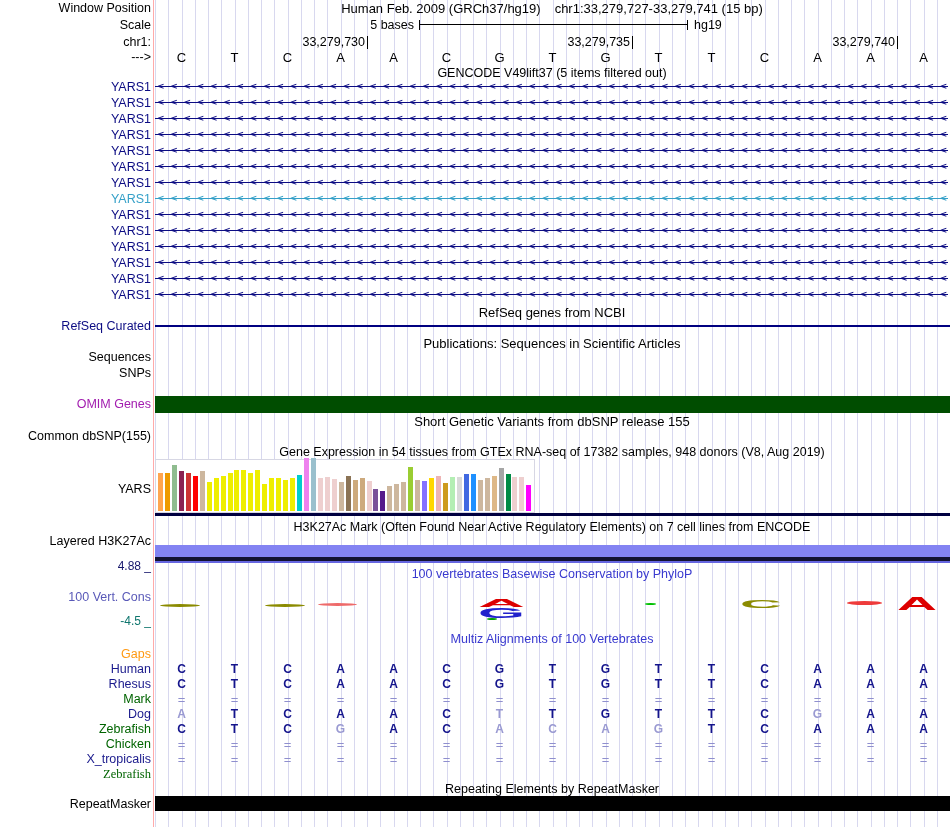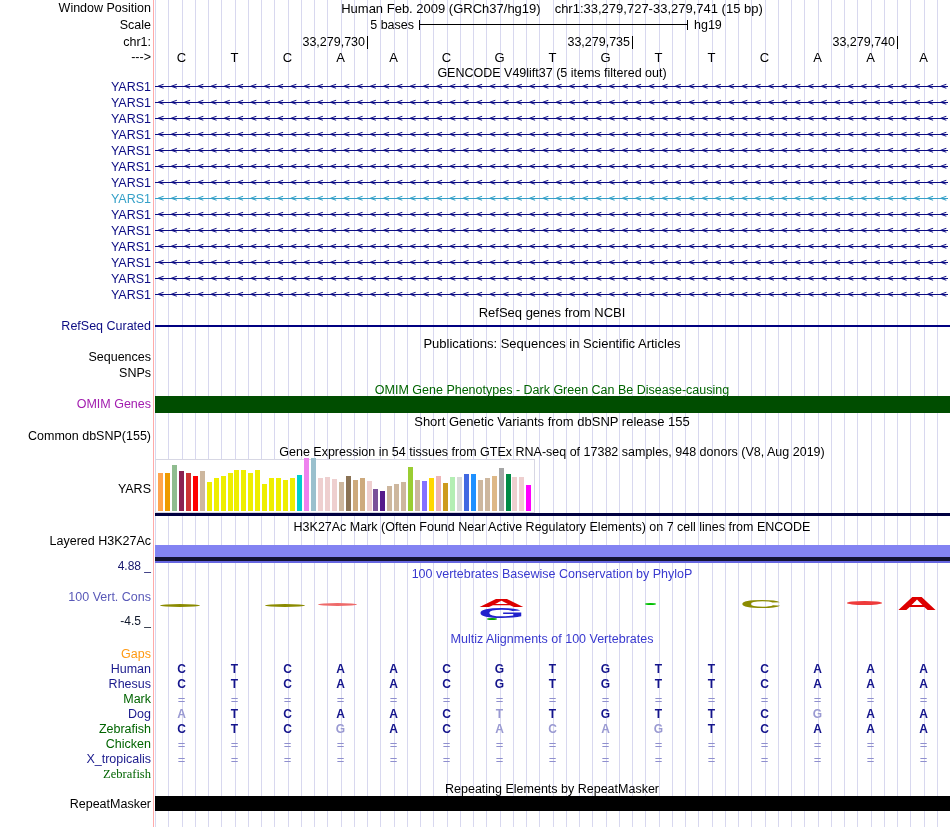--- a/index.html
+++ b/index.html
@@ -1019,21 +1019,20 @@
     </div>
 
   <div class="ctitle small" style="top:312px">RefSeq genes from NCBI</div>
   <div class="rlabel" style="top:326px;color:#0c0c83">RefSeq Curated</div>
   <div class="refline"></div>
 
   <div class="ctitle small" style="top:343px">Publications: Sequences in Scientific Articles</div>
   <div class="rlabel" style="top:357px">Sequences</div>
   <div class="rlabel" style="top:373px">SNPs</div>
 
-  <div class="ctitle green-title" style="top:390px">OMIM Gene Phenotypes - Dark Green Can Be Disease-causing</div>
   <div class="rlabel" style="top:404px;color:#a21caf">OMIM Genes</div>
   <div class="fullbar omimbar"></div>
 
   <div class="ctitle small" style="top:421px">Short Genetic Variants from dbSNP release 155</div>
   <div class="rlabel" style="top:436px">Common dbSNP(155)</div>
 
   <div class="ctitle" style="top:452px">Gene Expression in 54 tissues from GTEx RNA-seq of 17382 samples, 948 donors (V8, Aug 2019)</div>
   <div class="rlabel" style="top:489px">YARS</div>
   <div class="gtexpanel">
       <div id="gtexbars" style="position:absolute;inset:0">
@@ -1097,21 +1096,21 @@
 
   <div class="ctitle" style="top:527px">H3K27Ac Mark (Often Found Near Active Regulatory Elements) on 7 cell lines from ENCODE</div>
   <div class="rlabel" style="top:541px">Layered H3K27Ac</div>
   <div class="fullbar h3k-band"></div>
   <div class="fullbar h3k-dark"></div>
   <div class="fullbar h3k-thin"></div>
 
   <div class="consnum" style="top:566px;color:#16166b">4.88 _</div>
   <div class="ctitle blue-title" style="top:574px">100 vertebrates Basewise Conservation by PhyloP</div>
   <div class="rlabel" style="top:597px;color:#5959b8">100 Vert. Cons</div>
-  <div class="consnum" style="top:621px;color:#0f172a">-4.5 _</div>
+  <div class="consnum" style="top:621px;color:#0f766e">-4.5 _</div>
   <div id="consmarks">
       <div class="mark" style="left: 160px; top: 604px; width: 40px; height: 3px; background: rgb(139, 139, 0);"></div>
       <div class="mark" style="left: 265px; top: 604px; width: 40px; height: 3px; background: rgb(139, 139, 0);"></div>
       <div class="mark" style="left: 318px; top: 603px; width: 39px; height: 3px; background: rgb(238, 106, 106);"></div>
       <svg width="47" height="8" style="position: absolute; left: 478px; top: 599px; overflow: visible;">
         <text x="0" y="8" textLength="47" lengthAdjust="spacingAndGlyphs" font-family="Liberation Sans, sans-serif" font-weight="bold" font-size="10.8" fill="#dd0000">A</text>
       </svg>
       <svg width="47" height="11" style="position: absolute; left: 478px; top: 607px; overflow: visible;">
         <text x="0" y="11" textLength="47" lengthAdjust="spacingAndGlyphs" font-family="Liberation Sans, sans-serif" font-weight="bold" font-size="14.850000000000001" fill="#2222cc">G</text>
       </svg>

